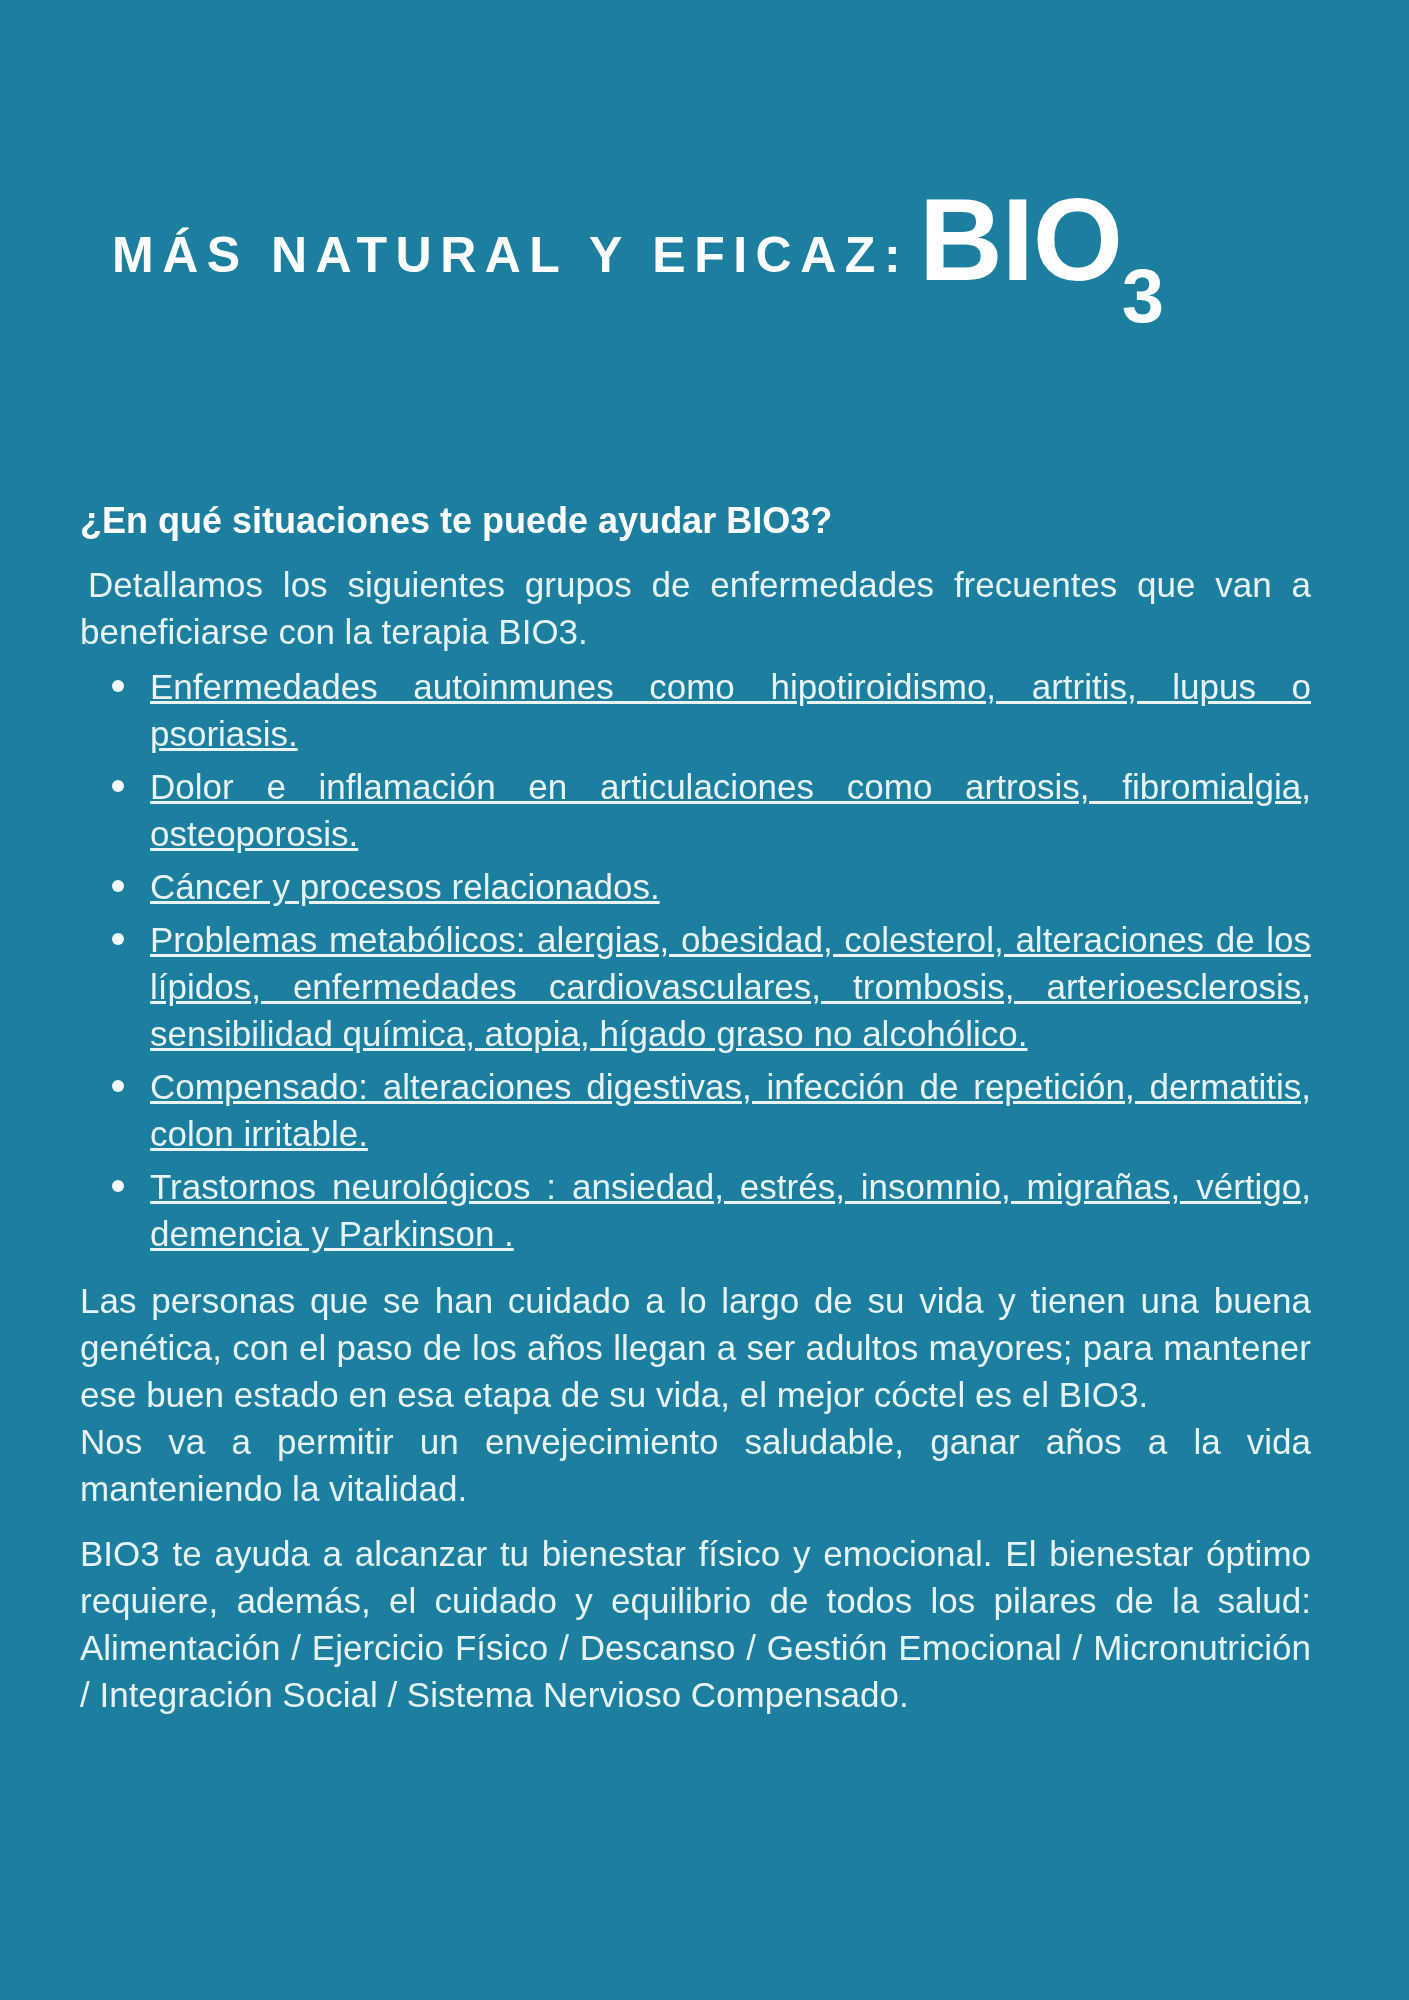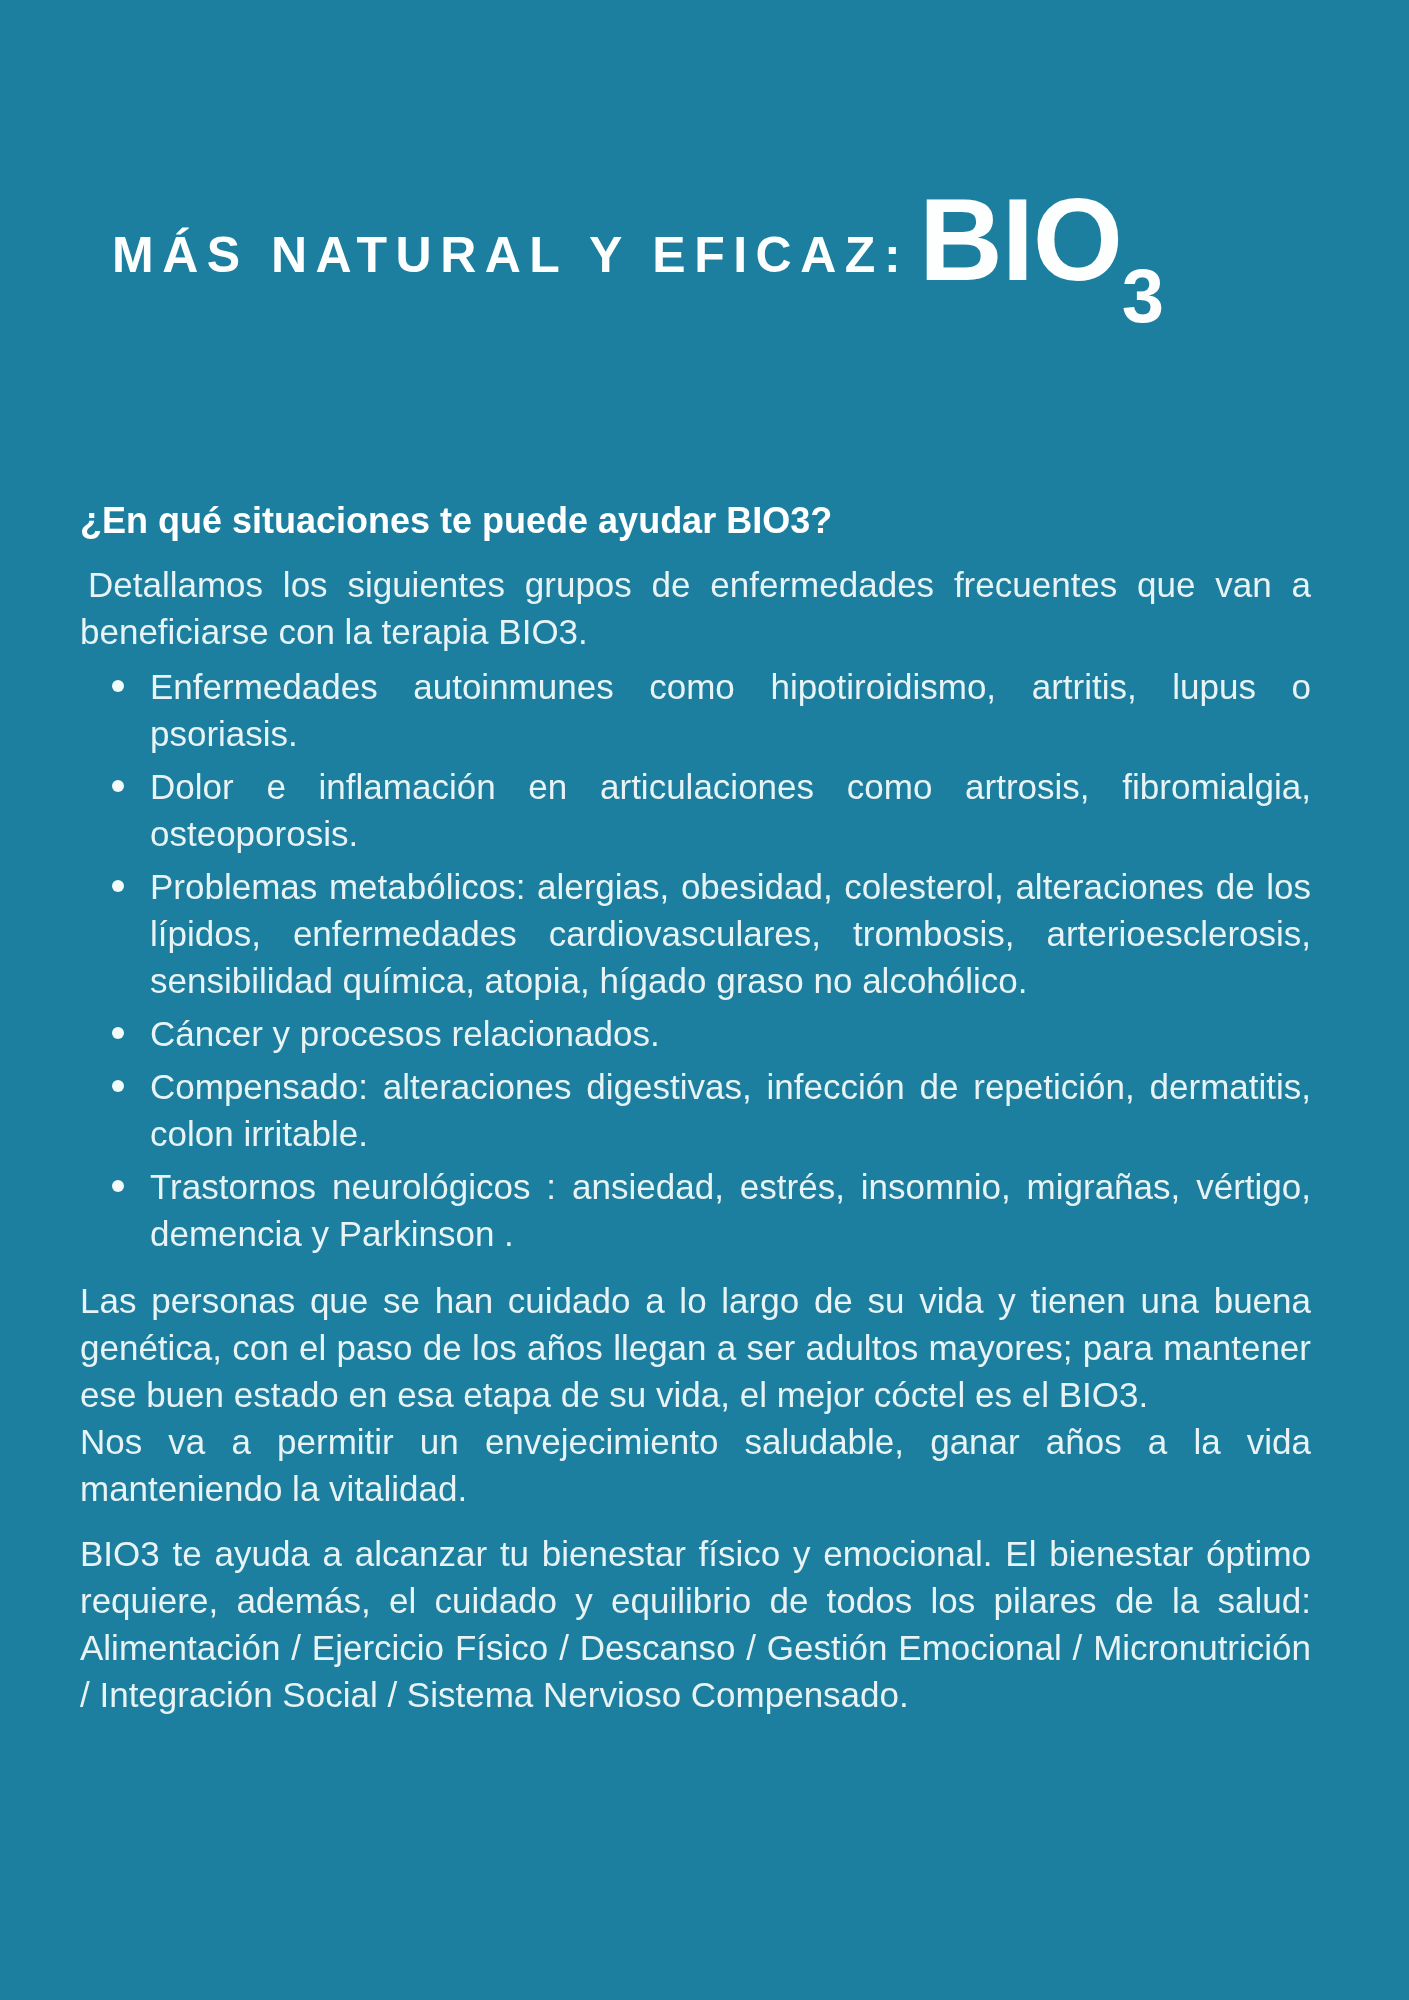--- a/index.html
+++ b/index.html
@@ -60,20 +60,21 @@
     text-align: justify;
     margin: 0;
   }
   p.indented {
     text-indent: 8px;
   }
   ul.disease-list {
     list-style: none;
     margin: 8px 0 0 0;
     padding: 0;
+    text-decoration: underline;
   }
   ul.disease-list li {
     position: relative;
     padding-left: 70px;
     margin-top: 6px;
     font-size: 35px;
     line-height: 47px;
     text-align: justify;
   }
   ul.disease-list li::before {
@@ -100,22 +101,22 @@
 
 <main class="content">
   <h2 class="question">¿En qué situaciones te puede ayudar BIO3?</h2>
 
 
   <p class="body-par indented">Detallamos los siguientes grupos de enfermedades frecuentes que van a beneficiarse con la terapia BIO3.</p>
 
   <ul class="disease-list">
     <li>Enfermedades autoinmunes como hipotiroidismo, artritis, lupus o psoriasis.</li>
     <li>Dolor e inflamación en articulaciones como artrosis, fibromialgia, osteoporosis.</li>
+    <li>Cáncer y procesos relacionados.</li>
     <li>Problemas metabólicos: alergias, obesidad, colesterol, alteraciones de los lípidos, enfermedades cardiovasculares, trombosis, arterioesclerosis, sensibilidad química, atopia, hígado graso no alcohólico.</li>
-    <li>Cáncer y procesos relacionados.</li>
     <li>Compensado: alteraciones digestivas, infección de repetición, dermatitis, colon irritable.</li>
     <li>Trastornos neurológicos : ansiedad, estrés, insomnio, migrañas, vértigo, demencia y Parkinson .</li>
   </ul>
 
   <p class="body-par closing-1">Las personas que se han cuidado a lo largo de su vida y tienen una buena genética, con el paso de los años llegan a ser adultos mayores; para mantener ese buen estado en esa etapa de su vida, el mejor cóctel es el BIO3.</p>
 
   <p class="body-par closing-2">Nos va a permitir un envejecimiento saludable, ganar años a la vida manteniendo la vitalidad.</p>
 
   <p class="body-par closing-3">BIO3 te ayuda a alcanzar tu bienestar físico y emocional. El bienestar óptimo requiere, además, el cuidado y equilibrio de todos los pilares de la salud: Alimentación / Ejercicio Físico / Descanso / Gestión Emocional / Micronutrición / Integración Social / Sistema Nervioso Compensado.</p>
 </main>

